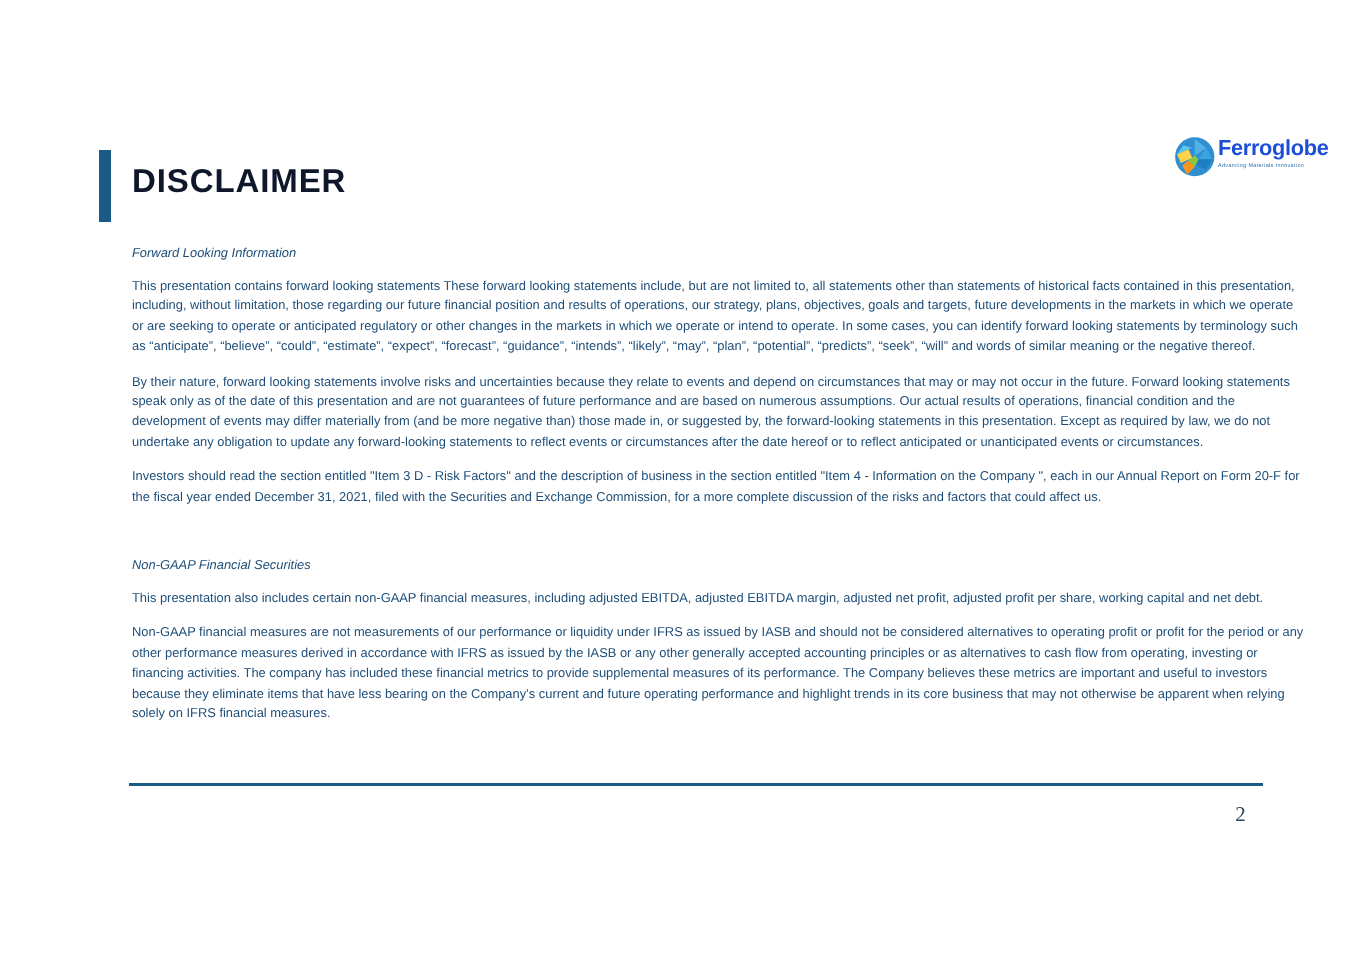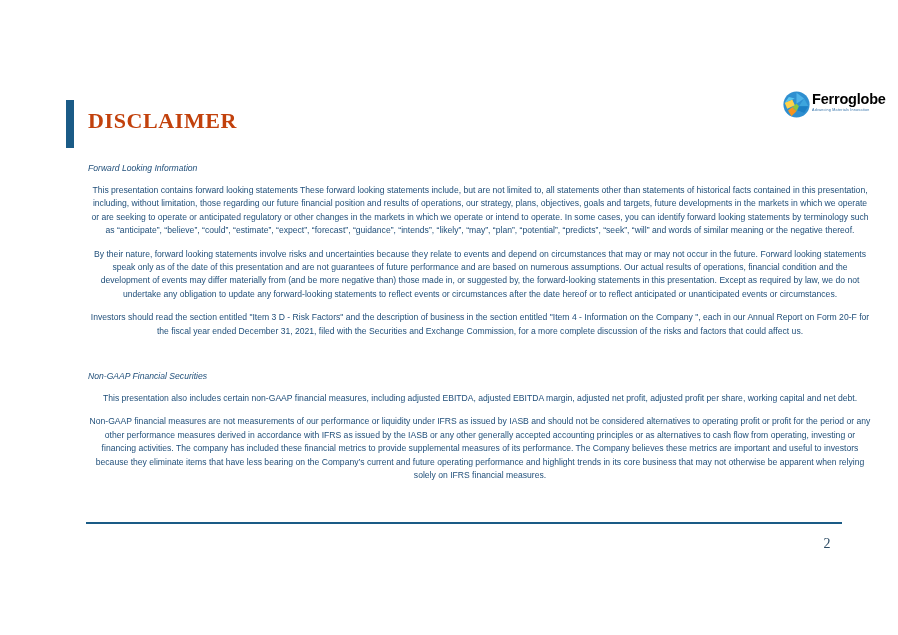--- a/index.html
+++ b/index.html
@@ -37,22 +37,22 @@
     height: 48px;
     background: #1a5b86;
   }
   .page-title {
     position: absolute;
     left: 88px;
     top: 12px;
     font-size: 22px;
     font-weight: bold;
     letter-spacing: 0.6px;
-    color: #c2410c;
-    font-family: Liberation Serif, serif;
+    color: #0f172a;
+    font-family: Liberation Sans, sans-serif;
   }
 
   
   .logo {
     position: absolute;
     left: 783px;
     top: 90px;
     width: 104px;
     height: 30px;
   }
@@ -66,21 +66,21 @@
   .logo-text-wrap {
     position: absolute;
     left: 29px;
     top: 1px;
     width: 75px;
   }
   .logo-wordmark {
     display: block;
     font-size: 14.5px;
     font-weight: bold;
-    color: #000000;
+    color: #1d4ed8;
     letter-spacing: -0.2px;
     line-height: 16px;
     font-family: "Liberation Sans", sans-serif;
   }
   .logo-tagline {
     display: block;
     font-size: 3.6px;
     color: #2f6fa8;
     letter-spacing: 0.25px;
     line-height: 7px;
@@ -100,21 +100,21 @@
     color: #1f4e79;
     line-height: 13px;
     margin: 0 0 9px 0;
     font-family: "Liberation Sans", sans-serif;
   }
   .para {
     font-size: 8.6px;
     color: #1f4e79;
     line-height: 13.4px;
     margin: 0 0 10px 0;
-    text-align: center;
+    text-align: left;
     font-family: "Liberation Sans", sans-serif;
   }
   .gap-block {
     height: 22px;
   }
 
   
   .footer-rule {
     position: absolute;
     left: 86px;

